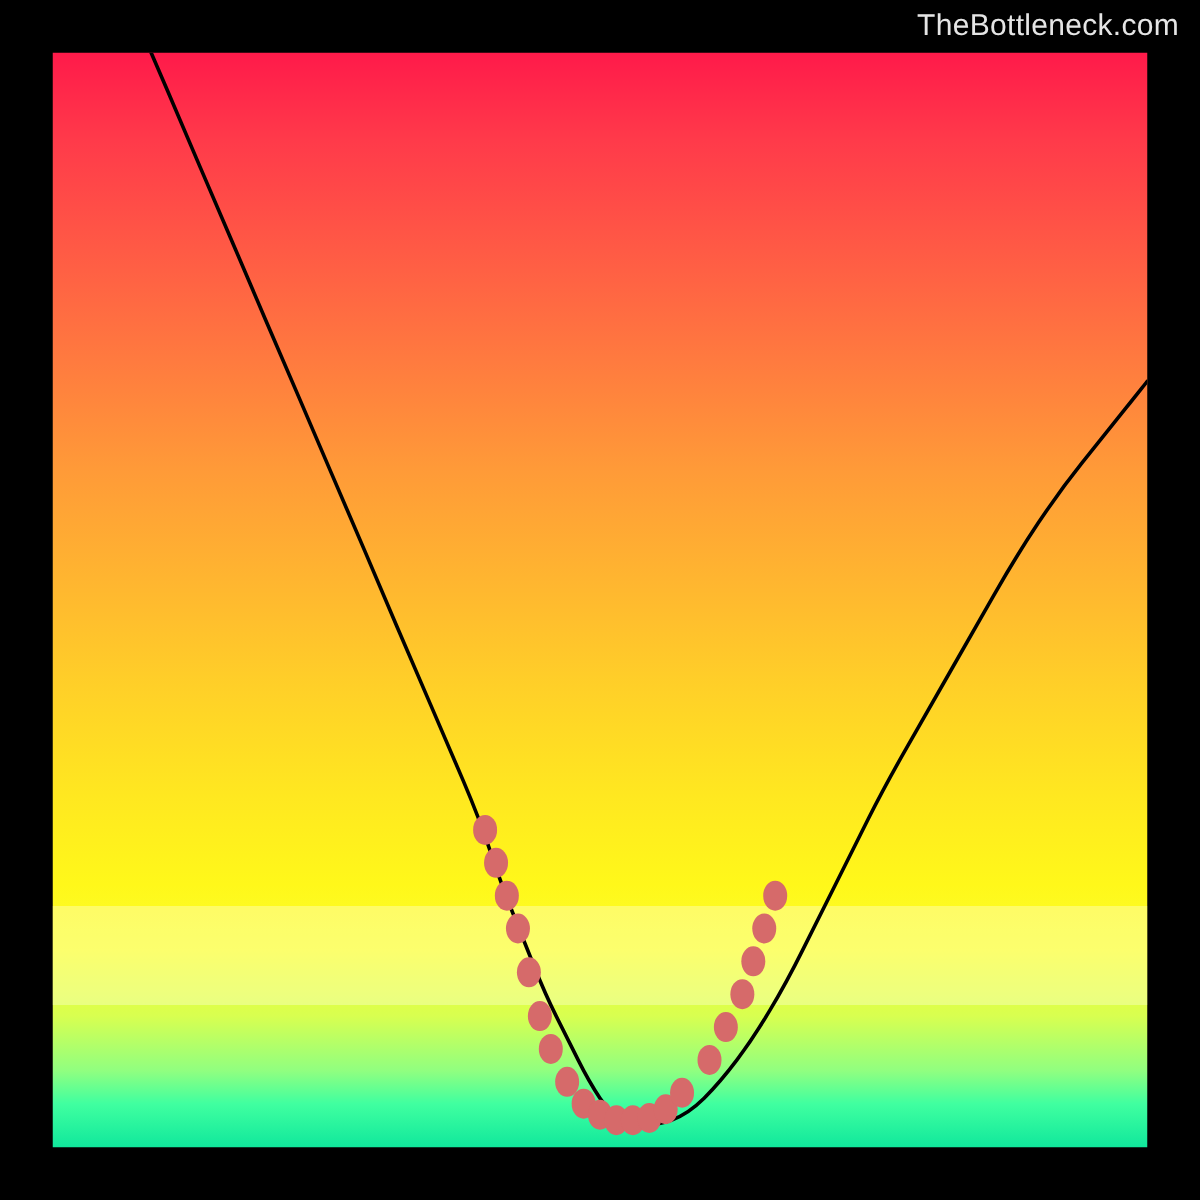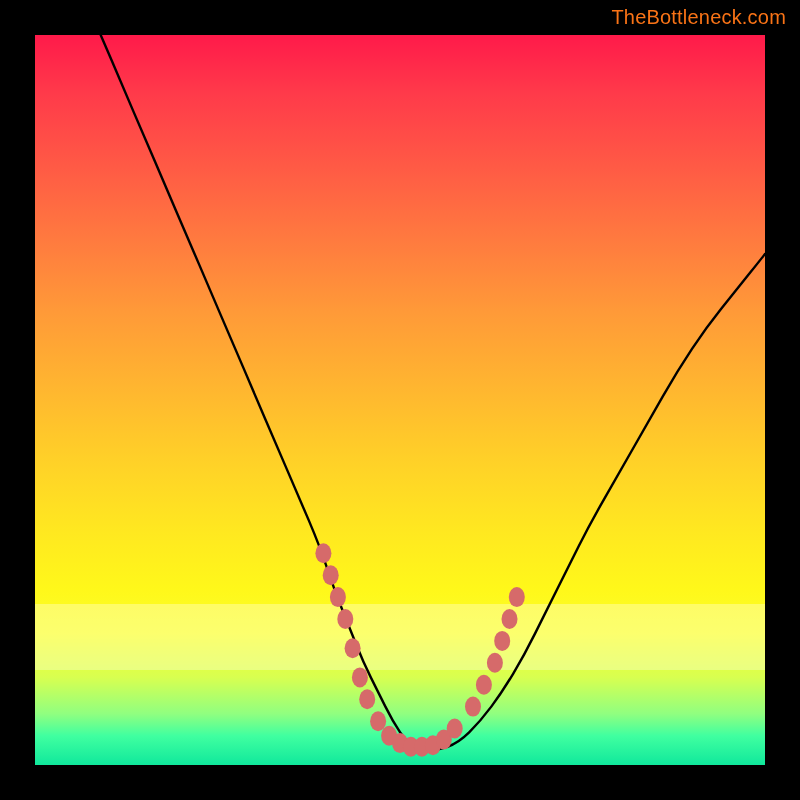--- a/index.html
+++ b/index.html
@@ -16,21 +16,21 @@
     left: 0;
     top: 0;
     width: 800px;
     height: 800px;
     background: #000;
   }
   .watermark {
     position: absolute;
     top: 6px;
     right: 14px;
-    color: #f97316;
+    color: #e5e5e5;
     font-size: 20px;
     font-weight: 500;
     letter-spacing: 0.2px;
     z-index: 10;
   }
   .plot-area {
     position: absolute;
     left: 35px;
     top: 35px;
     width: 730px;

